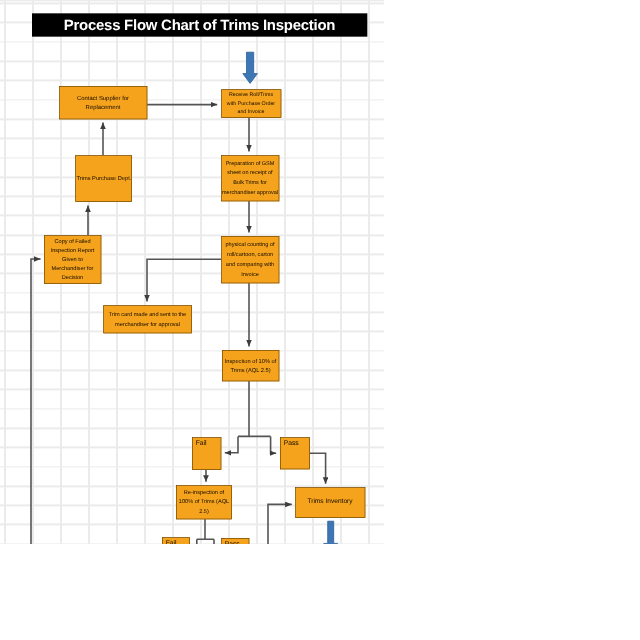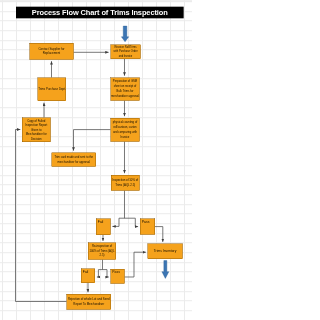--- a/index.html
+++ b/index.html
@@ -1,18 +1,18 @@
 <!DOCTYPE html>
 <html><head>
 <meta charset="utf-8">
 <style>
   html,body{margin:0;padding:0;background:#ffffff;}
   body{width:192px;height:320px;overflow:hidden;
        font-family:"Liberation Sans",sans-serif;}
-  #page{position:relative;width:192px;height:320px;overflow:hidden;background:#ffffff;padding-left:40px;}
+  #page{position:relative;width:192px;height:272px;overflow:hidden;background:#ffffff;padding-left:40px;}
   
   #scene{position:absolute;left:0;top:0;width:576px;height:960px;
          transform:scale(0.3333333);transform-origin:0 0;background:#ffffff;}
   .grid{position:absolute;left:0;top:0;width:576px;height:960px;
     background-image:
       repeating-linear-gradient(to right,  #ebebeb 0 2.7px, rgba(255,255,255,0) 2.7px 42px),
       repeating-linear-gradient(to bottom, #ebebeb 0 2.7px, rgba(255,255,255,0) 2.7px 28.97px);
     background-position:6px 3.6px;}
   .title-bar{position:absolute;left:48px;top:19.5px;width:502.5px;height:35px;background:#000000;}
   .title-text{position:absolute;left:48px;top:19.5px;width:502.5px;height:35px;

